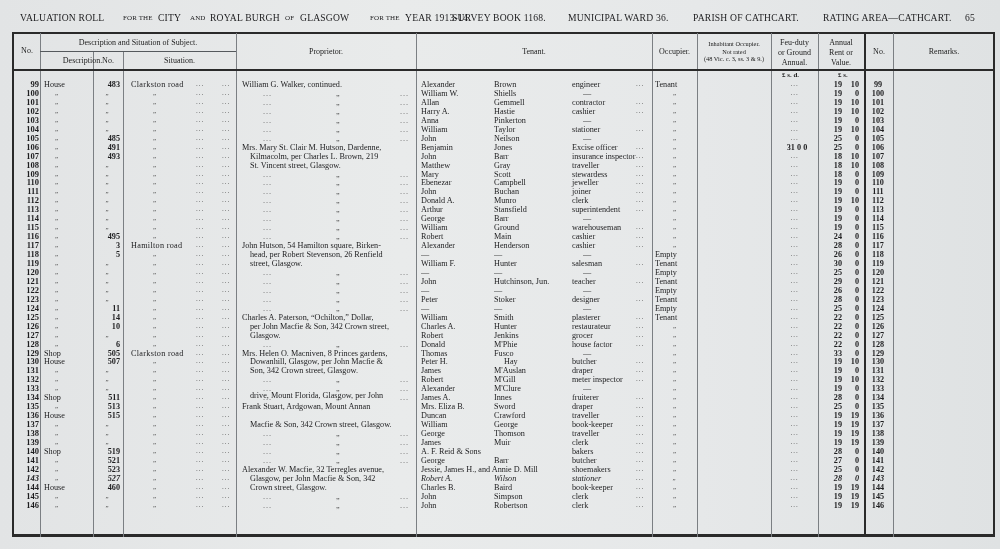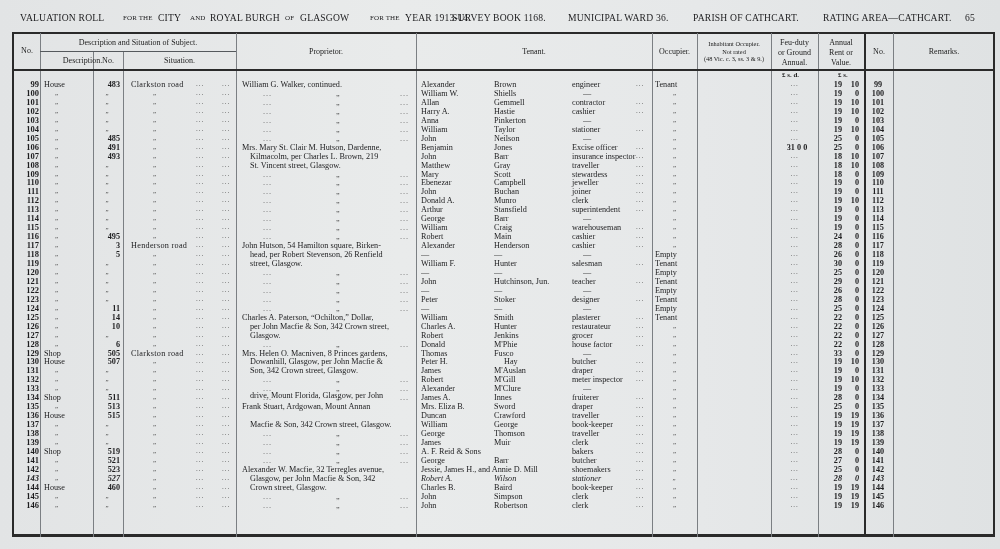--- a/index.html
+++ b/index.html
@@ -363,21 +363,21 @@
         <span class="num" style="left:866px;width:24px;text-align:center">114</span>
       </div>
       <div class="row" style="top: 223.2px;">
         <span class="num" style="left:14px;width:25px;font-size:8.5px">115</span>
         <span class="ditto" style="left:55px">„</span>
         <span class="ditto c" style="left:94px;width:26px;text-align:center">„</span>
         <span class="ditto" style="left:153px">„</span>
         <span class="dots" style="left:196px">...</span>
         <span class="dots" style="left:222px">...</span>
         <span style="left:421px">William</span>
-        <span style="left:494px">Craig</span>
+        <span style="left:494px">Ground</span>
         <span style="left:572px">warehouseman</span>
         <span class="dots" style="left:636px">...</span>
         <span class="ditto c" style="left:652px;width:45px">„</span>
         <span class="dots c" style="left:771px;width:47px">...</span>
         <span class="num" style="left:824px;width:18px">19</span>
         <span class="num" style="left:845px;width:14px">0</span>
         <span class="num" style="left:866px;width:24px;text-align:center">115</span>
       </div>
       <div class="row" style="top: 232.15px;">
         <span class="num" style="left:14px;width:25px;font-size:8.5px">116</span>
@@ -393,21 +393,21 @@
         <span class="ditto c" style="left:652px;width:45px">„</span>
         <span class="dots c" style="left:771px;width:47px">...</span>
         <span class="num" style="left:824px;width:18px">24</span>
         <span class="num" style="left:845px;width:14px">0</span>
         <span class="num" style="left:866px;width:24px;text-align:center">116</span>
       </div>
       <div class="row" style="top: 241.1px;">
         <span class="num" style="left:14px;width:25px;font-size:8.5px">117</span>
         <span class="ditto" style="left:55px">„</span>
         <span class="num" style="left:94px;width:26px;text-align:right">3</span>
-        <span style="left:131px;letter-spacing:0.3px">Henderson road</span>
+        <span style="left:131px;letter-spacing:0.3px">Hamilton road</span>
         <span class="dots" style="left:196px">...</span>
         <span class="dots" style="left:222px">...</span>
         <span style="left:421px">Alexander</span>
         <span style="left:494px">Henderson</span>
         <span style="left:572px">cashier</span>
         <span class="dots" style="left:636px">...</span>
         <span class="ditto c" style="left:652px;width:45px">„</span>
         <span class="dots c" style="left:771px;width:47px">...</span>
         <span class="num" style="left:824px;width:18px">28</span>
         <span class="num" style="left:845px;width:14px">0</span>

